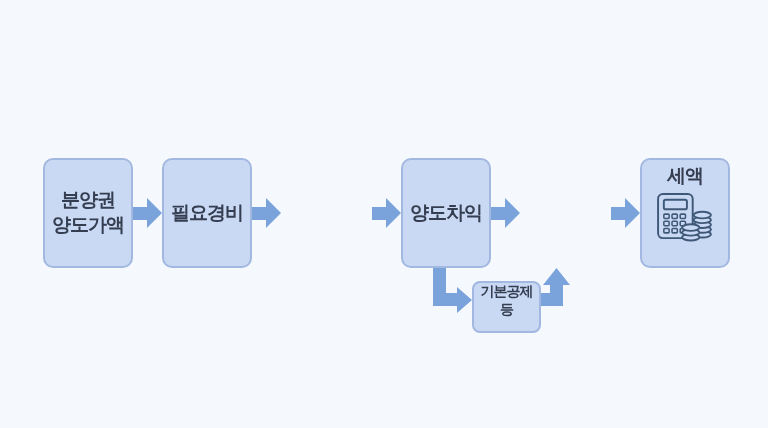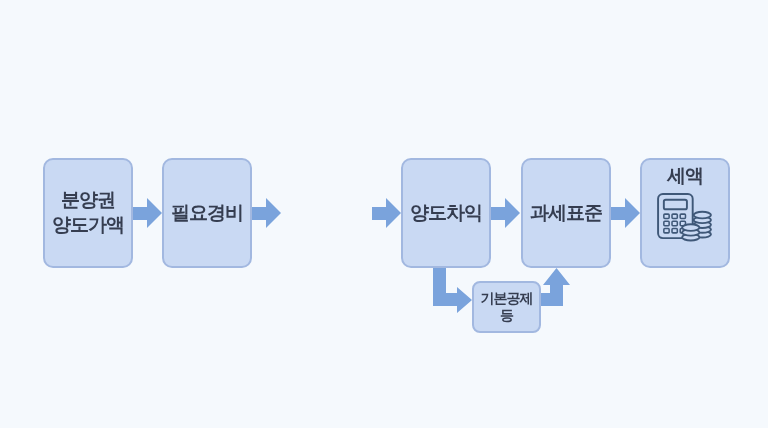--- a/index.html
+++ b/index.html
@@ -46,21 +46,21 @@
     border-left:15px solid var(--arrow);
   }
   .a1{left:133px}.a2{left:252px}.a3{left:372px}.a4{left:491px}.a5{left:611px}
   .overlay{position:absolute;left:0;top:0;width:768px;height:428px;pointer-events:none;}
   .overlay path{fill:var(--arrow);}
   .dbox{
     position:absolute;left:472px;top:281px;width:69px;height:52px;
     background:var(--box-fill);
     border:2px solid var(--box-border);
     border-radius:8px;
-    display:flex;align-items:center;justify-content:center;
+    display:flex;justify-content:center;
   }
   .dbox .label{
     font-size:14px;font-weight:700;color:var(--box-text);
     text-align:center;white-space:pre-line;line-height:1.25;letter-spacing:-1px;
   }
   .note{
     position:absolute;top:365px;left:0;width:100%;
     text-align:center;font-size:15px;color:var(--note-text);letter-spacing:-0.5px;
   }
   .calcicon{width:58px;height:50px;margin-top:3px;}
@@ -97,23 +97,20 @@
   </div>
 
   <div class="fbox b4">
     <span class="label">양도차익</span>
   </div>
   <div class="harrow a4">
     <i class="shaft"></i>
       <i class="head"></i>
   </div>
 
-  <div class="fbox b5">
-    <span class="label">과세표준</span>
-  </div>
   <div class="harrow a5">
     <i class="shaft"></i>
       <i class="head"></i>
   </div>
 
   <div class="fbox b6">
     <span class="label">세액</span>
     <svg class="calcicon" viewBox="0 0 60 52" aria-hidden="true">
 
       <rect class="filled" x="2" y="2" width="36" height="46" rx="5"></rect>

